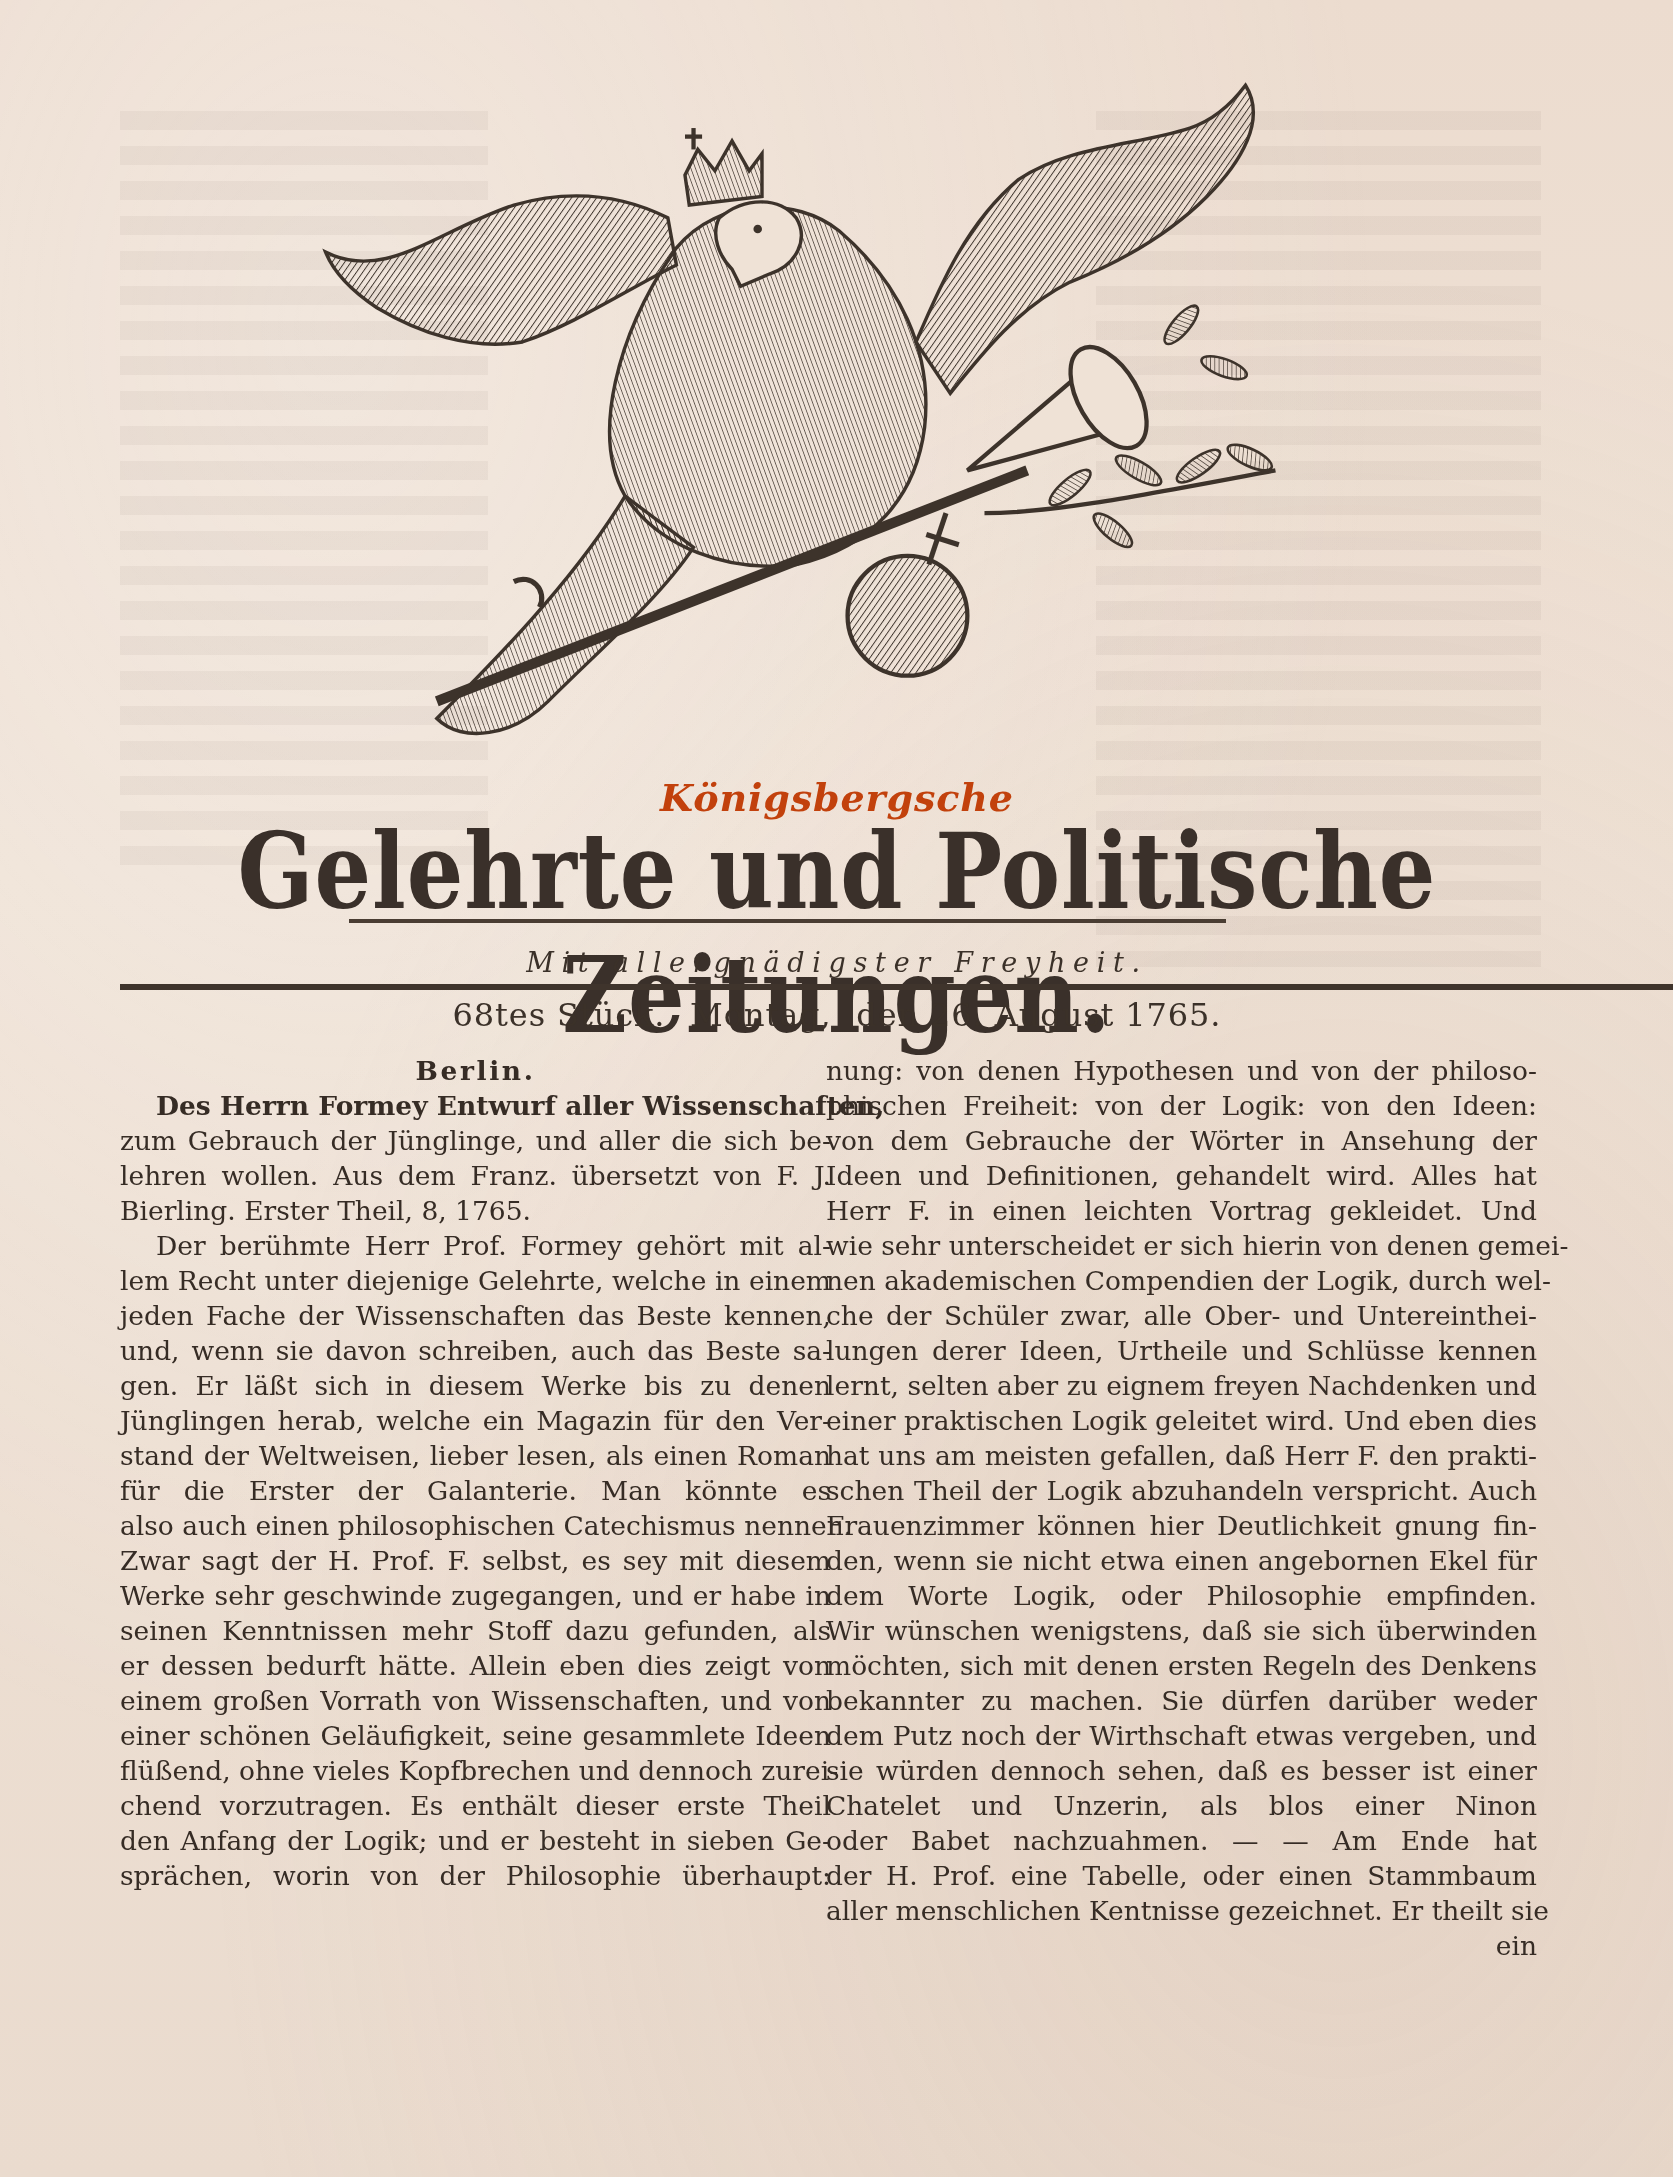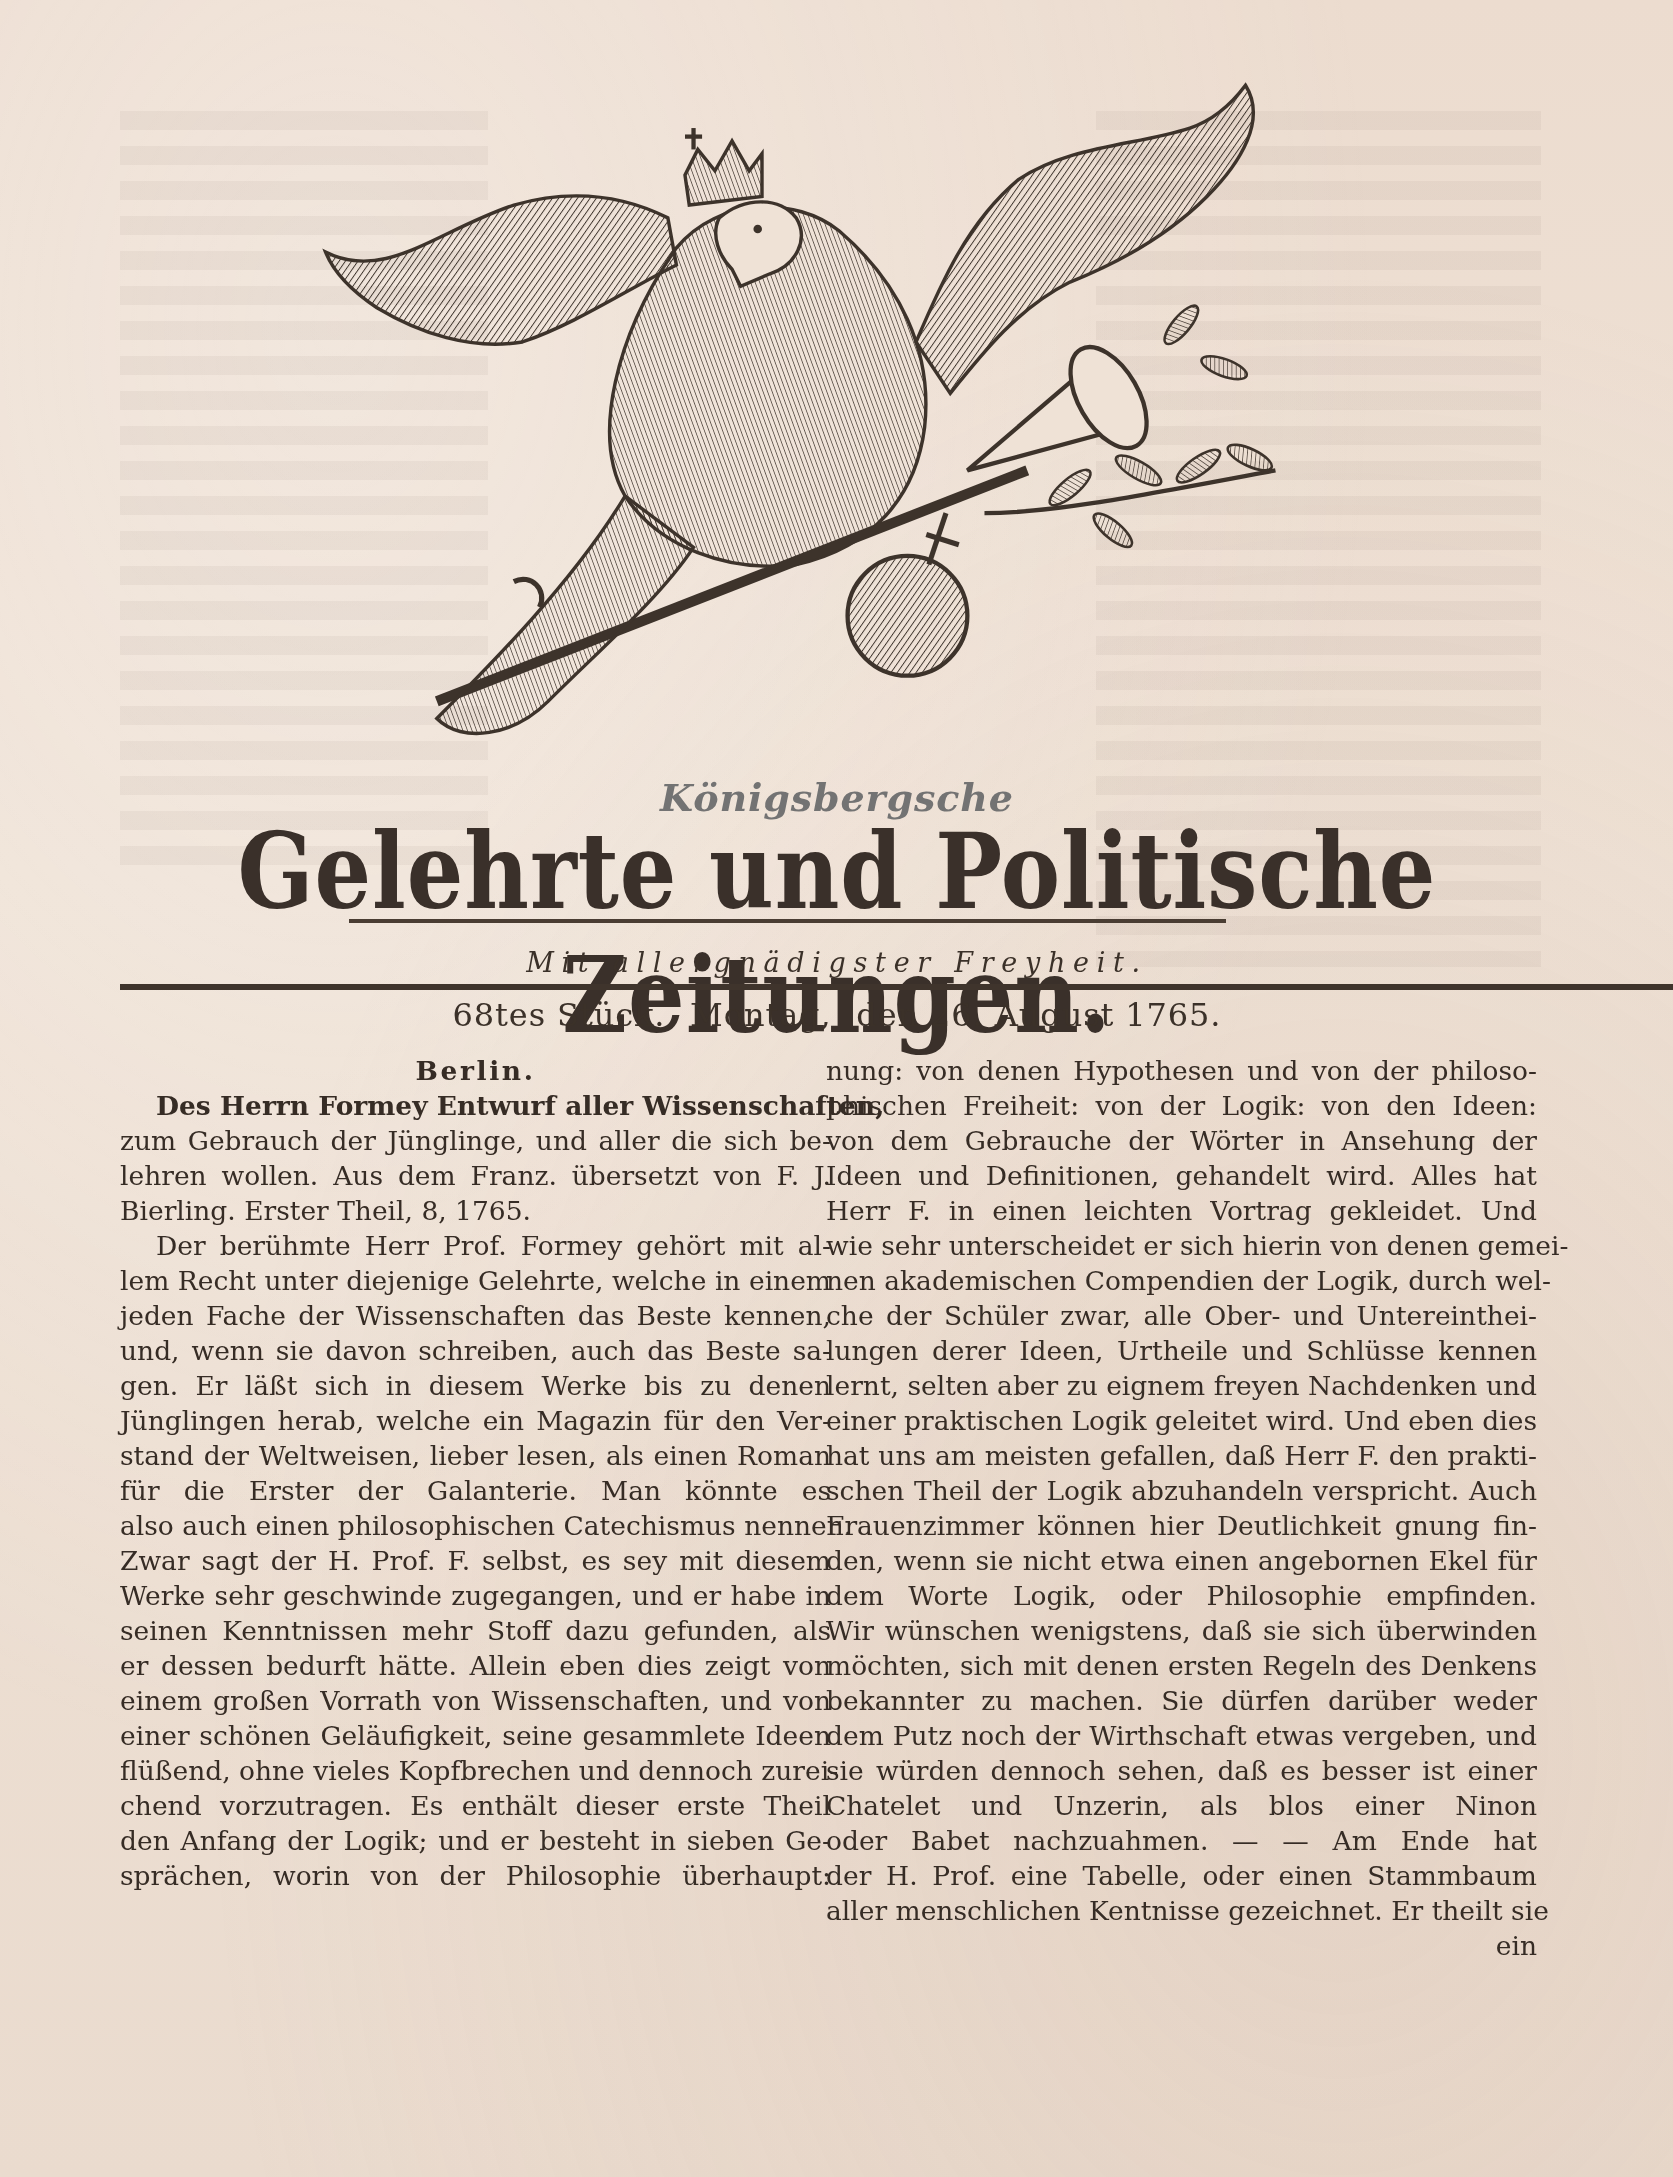--- a/index.html
+++ b/index.html
@@ -20,21 +20,21 @@
   .ghost { position: absolute; background: repeating-linear-gradient(180deg, rgba(120,100,90,0.07) 0 19px, transparent 19px 35px); }
 
   .vignette {
     position: absolute; left: 317px; top: 68px; width: 967px; height: 702px;
   }
   .vignette svg { width: 100%; height: 100%; }
 
   .masthead { position: absolute; left: 0; right: 0; text-align: center; }
   .kicker {
     top: 775px; font-size: 38px; font-style: italic; font-weight: bold;
-    letter-spacing: 0.9px; color: #737373;
+    letter-spacing: 0.9px; color: #c2410c;
   }
   .title {
     top: 809px; font-family: "DejaVu Serif", serif; font-size: 89px;
     font-weight: bold; letter-spacing: 0.9px; color: #3a302a;
     transform: scaleY(1.18); transform-origin: top center;
   }
   .rule-short {
     position: absolute; left: 349px; width: 877px; top: 919px; height: 4.3px;
     background: #4a3d33;
   }

